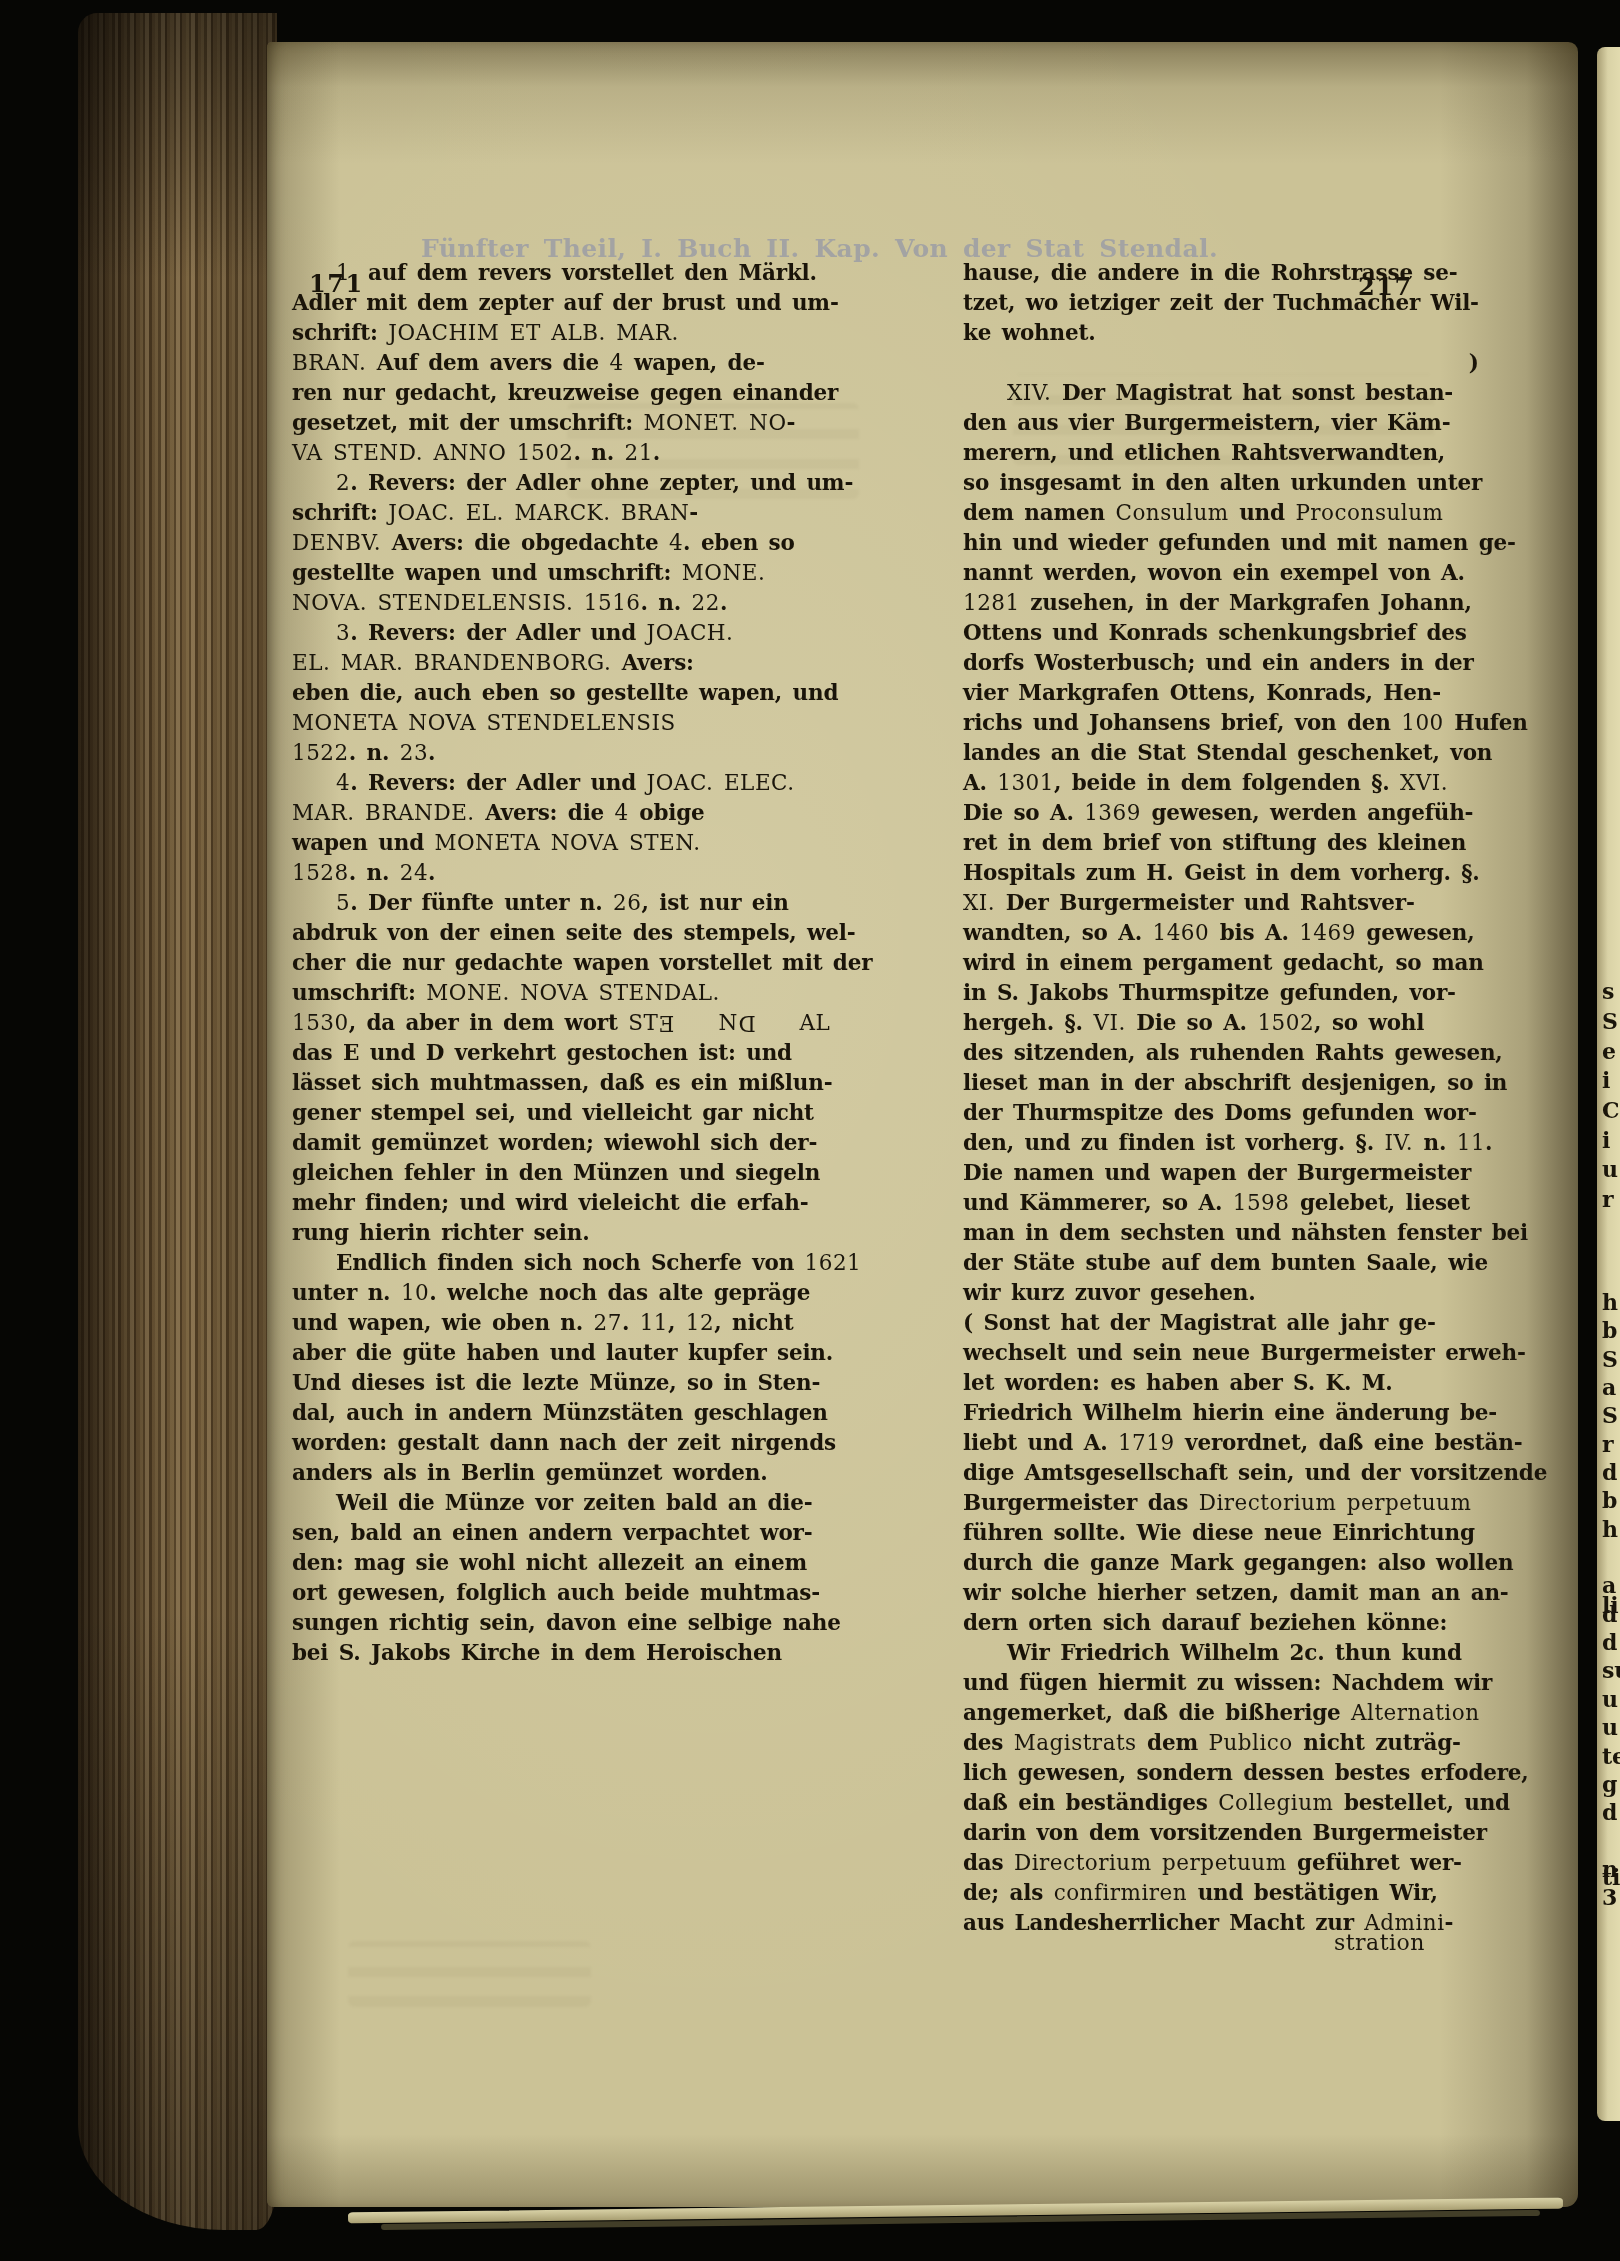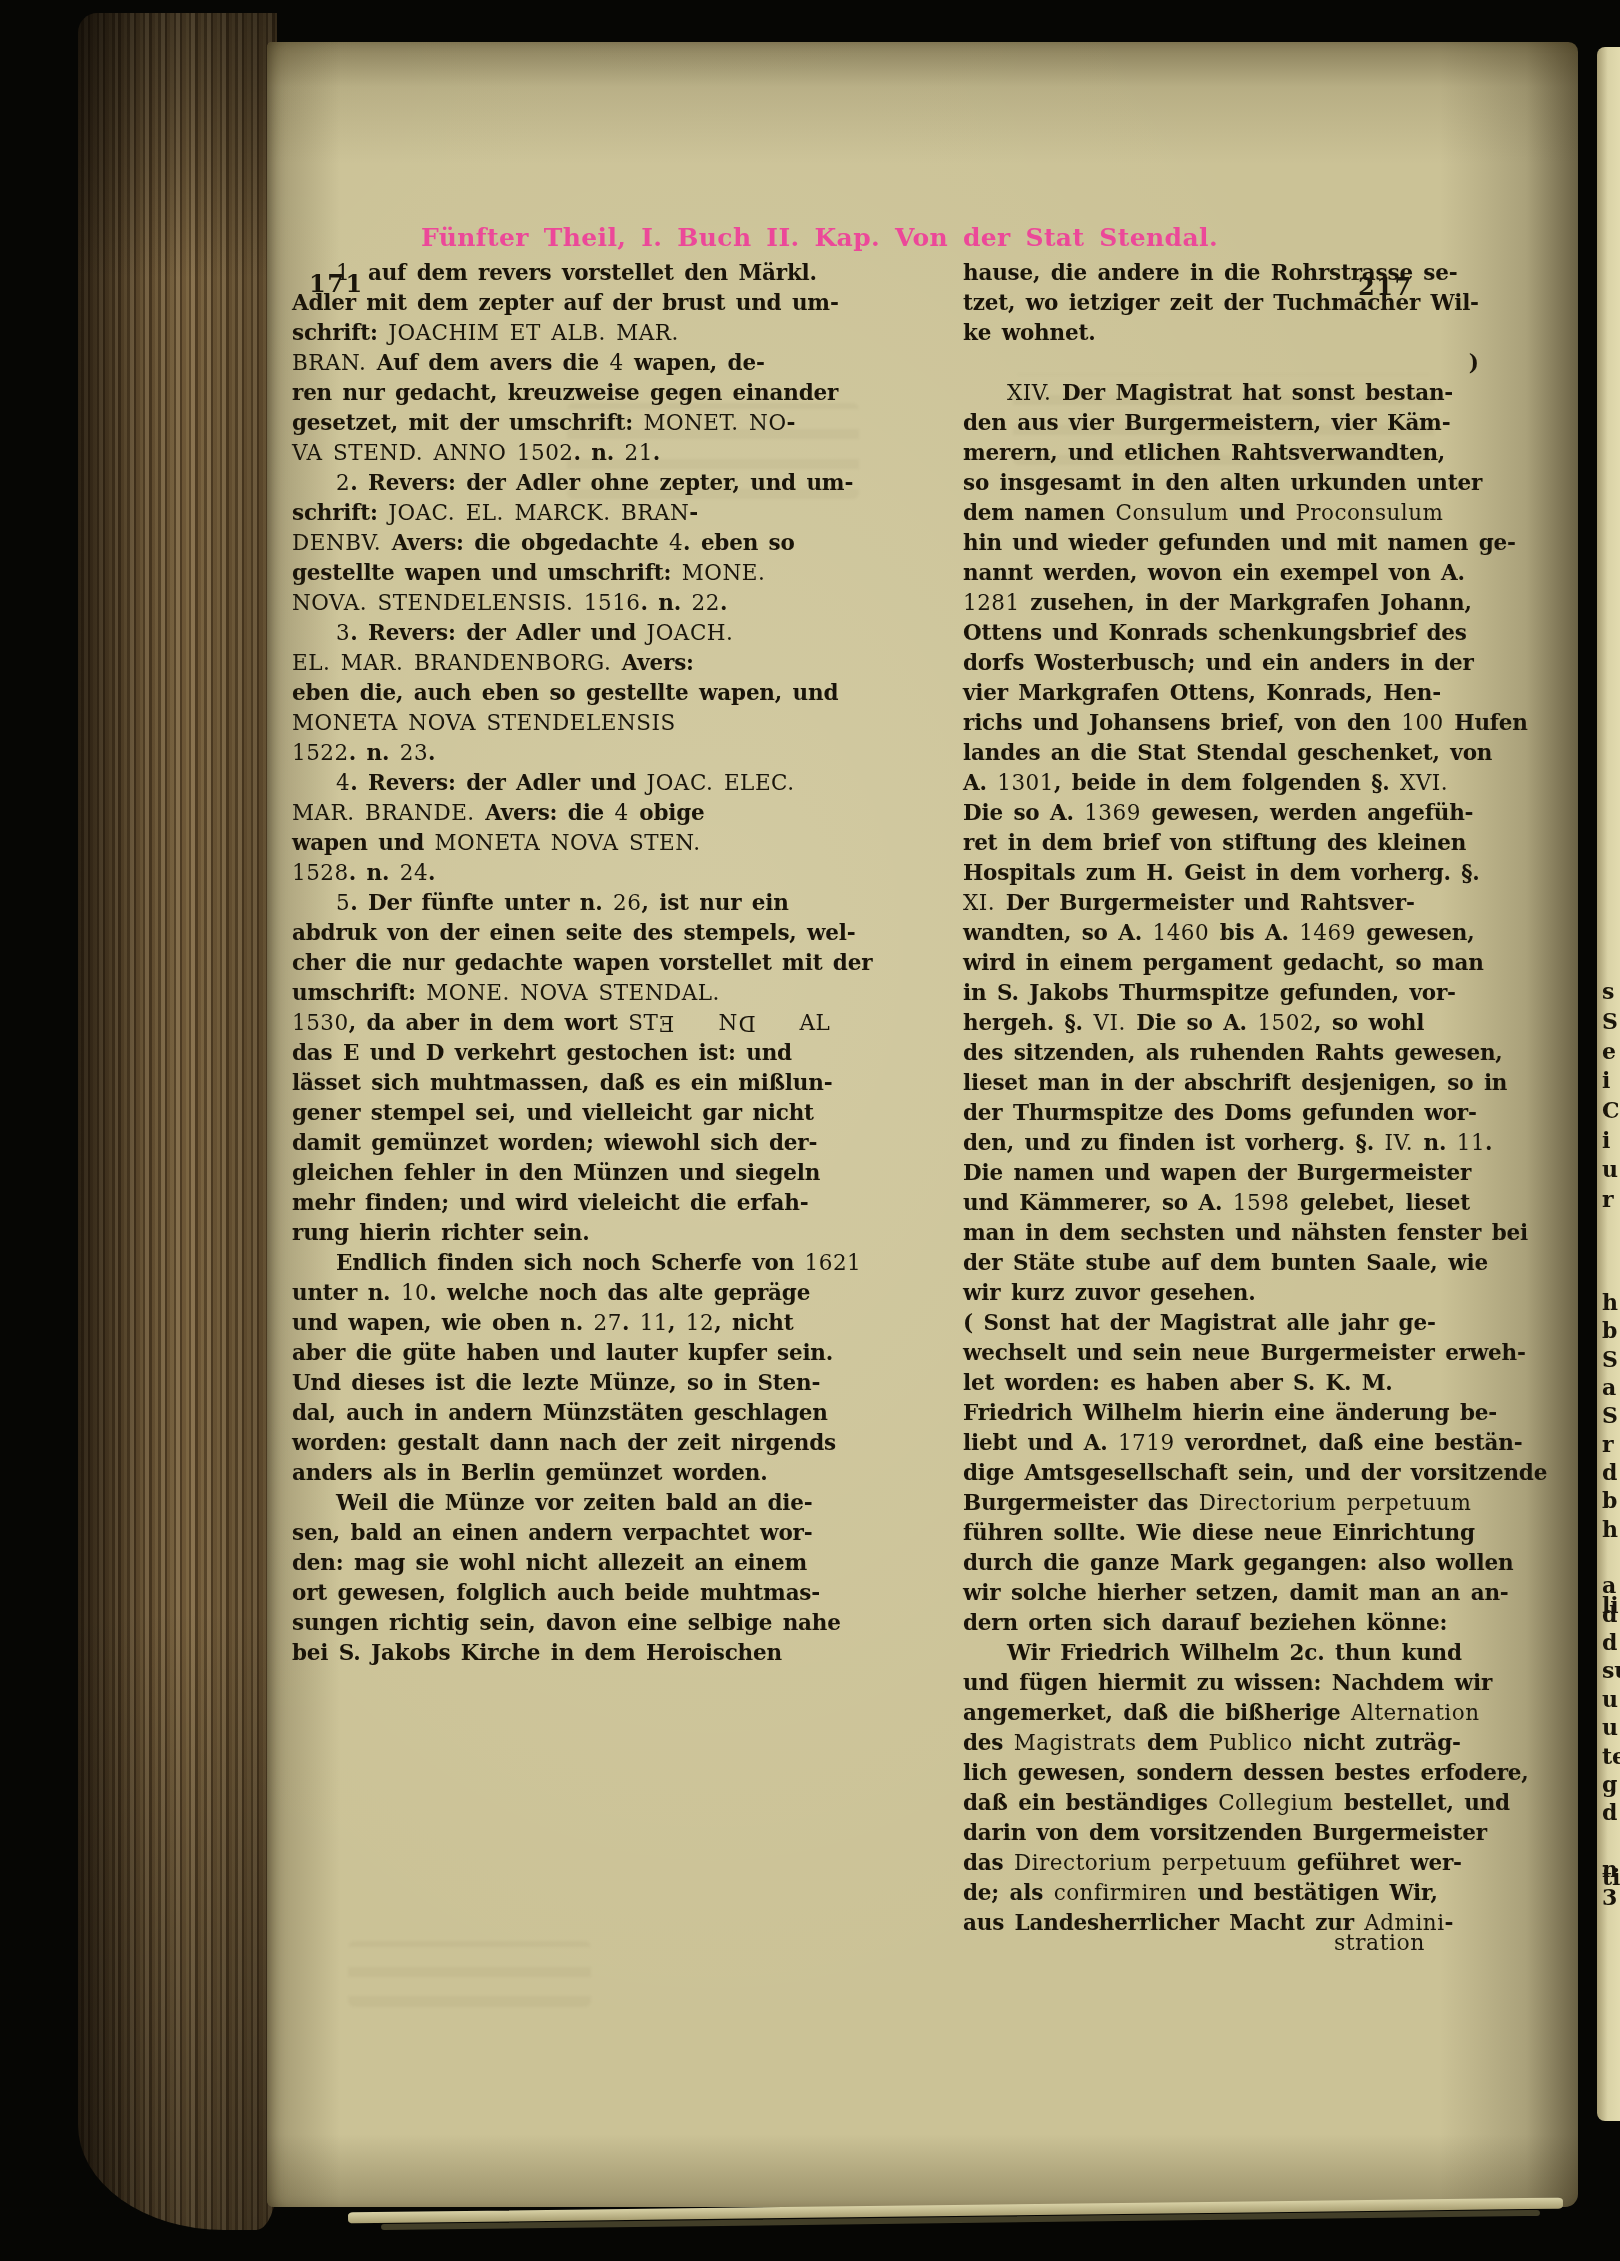--- a/index.html
+++ b/index.html
@@ -59,22 +59,22 @@
     position:absolute;left:4.9px;
     font-weight:700;font-size:22px;color:#1a150a;line-height:24px;white-space:nowrap;
   }
   
   .folio{
     position:absolute;font-weight:700;font-size:24px;color:#1a150a;letter-spacing:1.6px;margin-top:32px;
   }
   .folio-left{left:309px;top:237px;}
   .folio-right{left:1358px;top:240px;}
   .running-title{
-    position:absolute;left:374px;top:223px;width:891px;
-    text-align:center;font-weight:700;font-size:25px;color:#ec4899;
+    position:absolute;left:374px;top:234px;width:891px;
+    text-align:center;font-weight:700;font-size:25px;color:#a3a3a3;
     word-spacing:5.7px;letter-spacing:0.4px;white-space:nowrap;
   }
   
   .col{
     position:absolute;top:258px;
     font-size:21.5px;line-height:30px;font-weight:700;color:#1a1409;
     letter-spacing:-0.2px;word-spacing:3.2px;
   }
   .col-left{left:292px;width:585px;}
   .col-right{left:963px;width:527px;}

